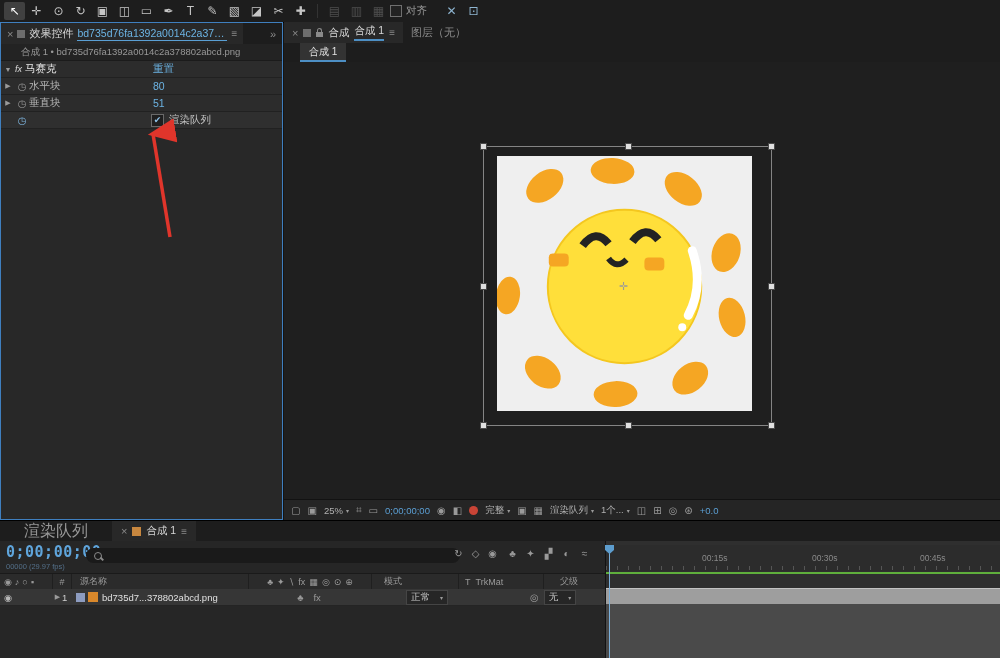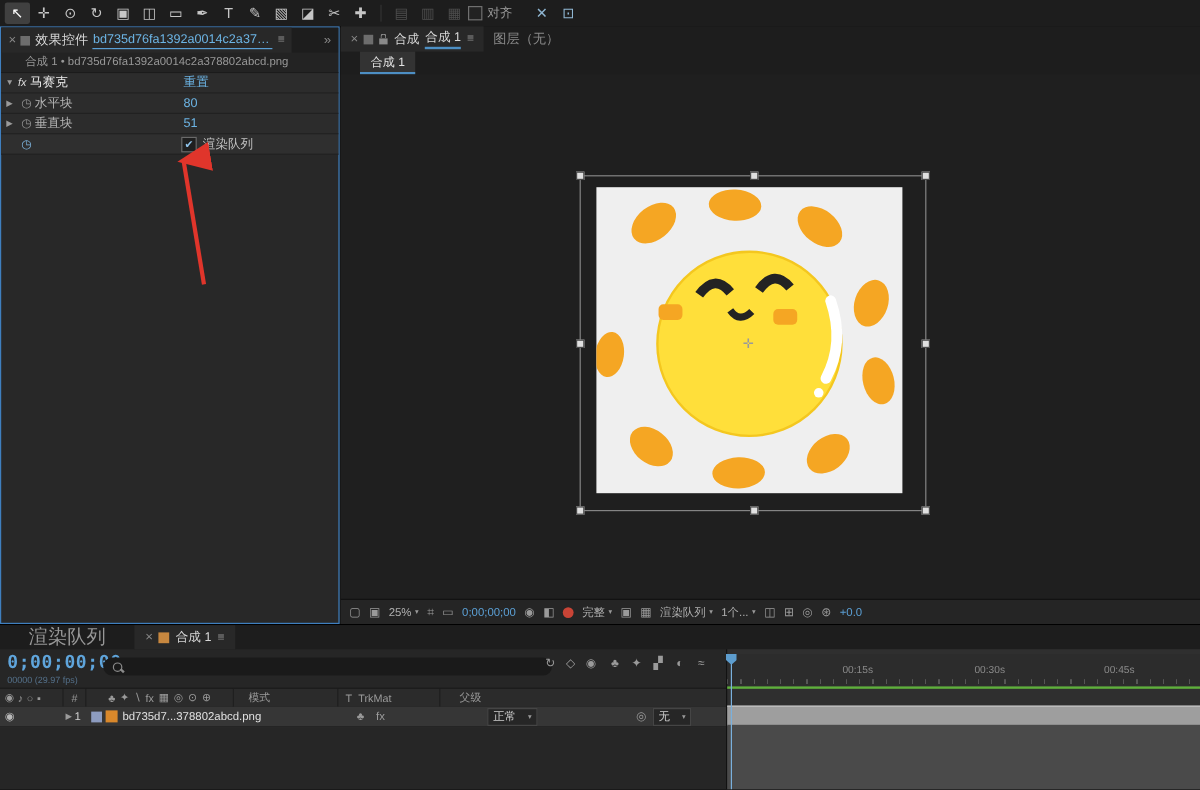--- a/index.html
+++ b/index.html
@@ -351,20 +351,23 @@
     </div>
 
     <div class="hdr-row">
       <div class="col-av">
         <span>◉</span>
         <span>♪</span>
         <span>○</span>
         <span>▪</span>
       </div>
       <div class="col-num">#</div>
+      <div class="col-name">
+        <span>源名称</span>
+      </div>
       <div class="col-sw">
         <span>♣</span>
         <span>✦</span>
         <span>∖</span>
         <span>fx</span>
         <span>▦</span>
         <span>◎</span>
         <span>⊙</span>
         <span>⊕</span>
       </div>

